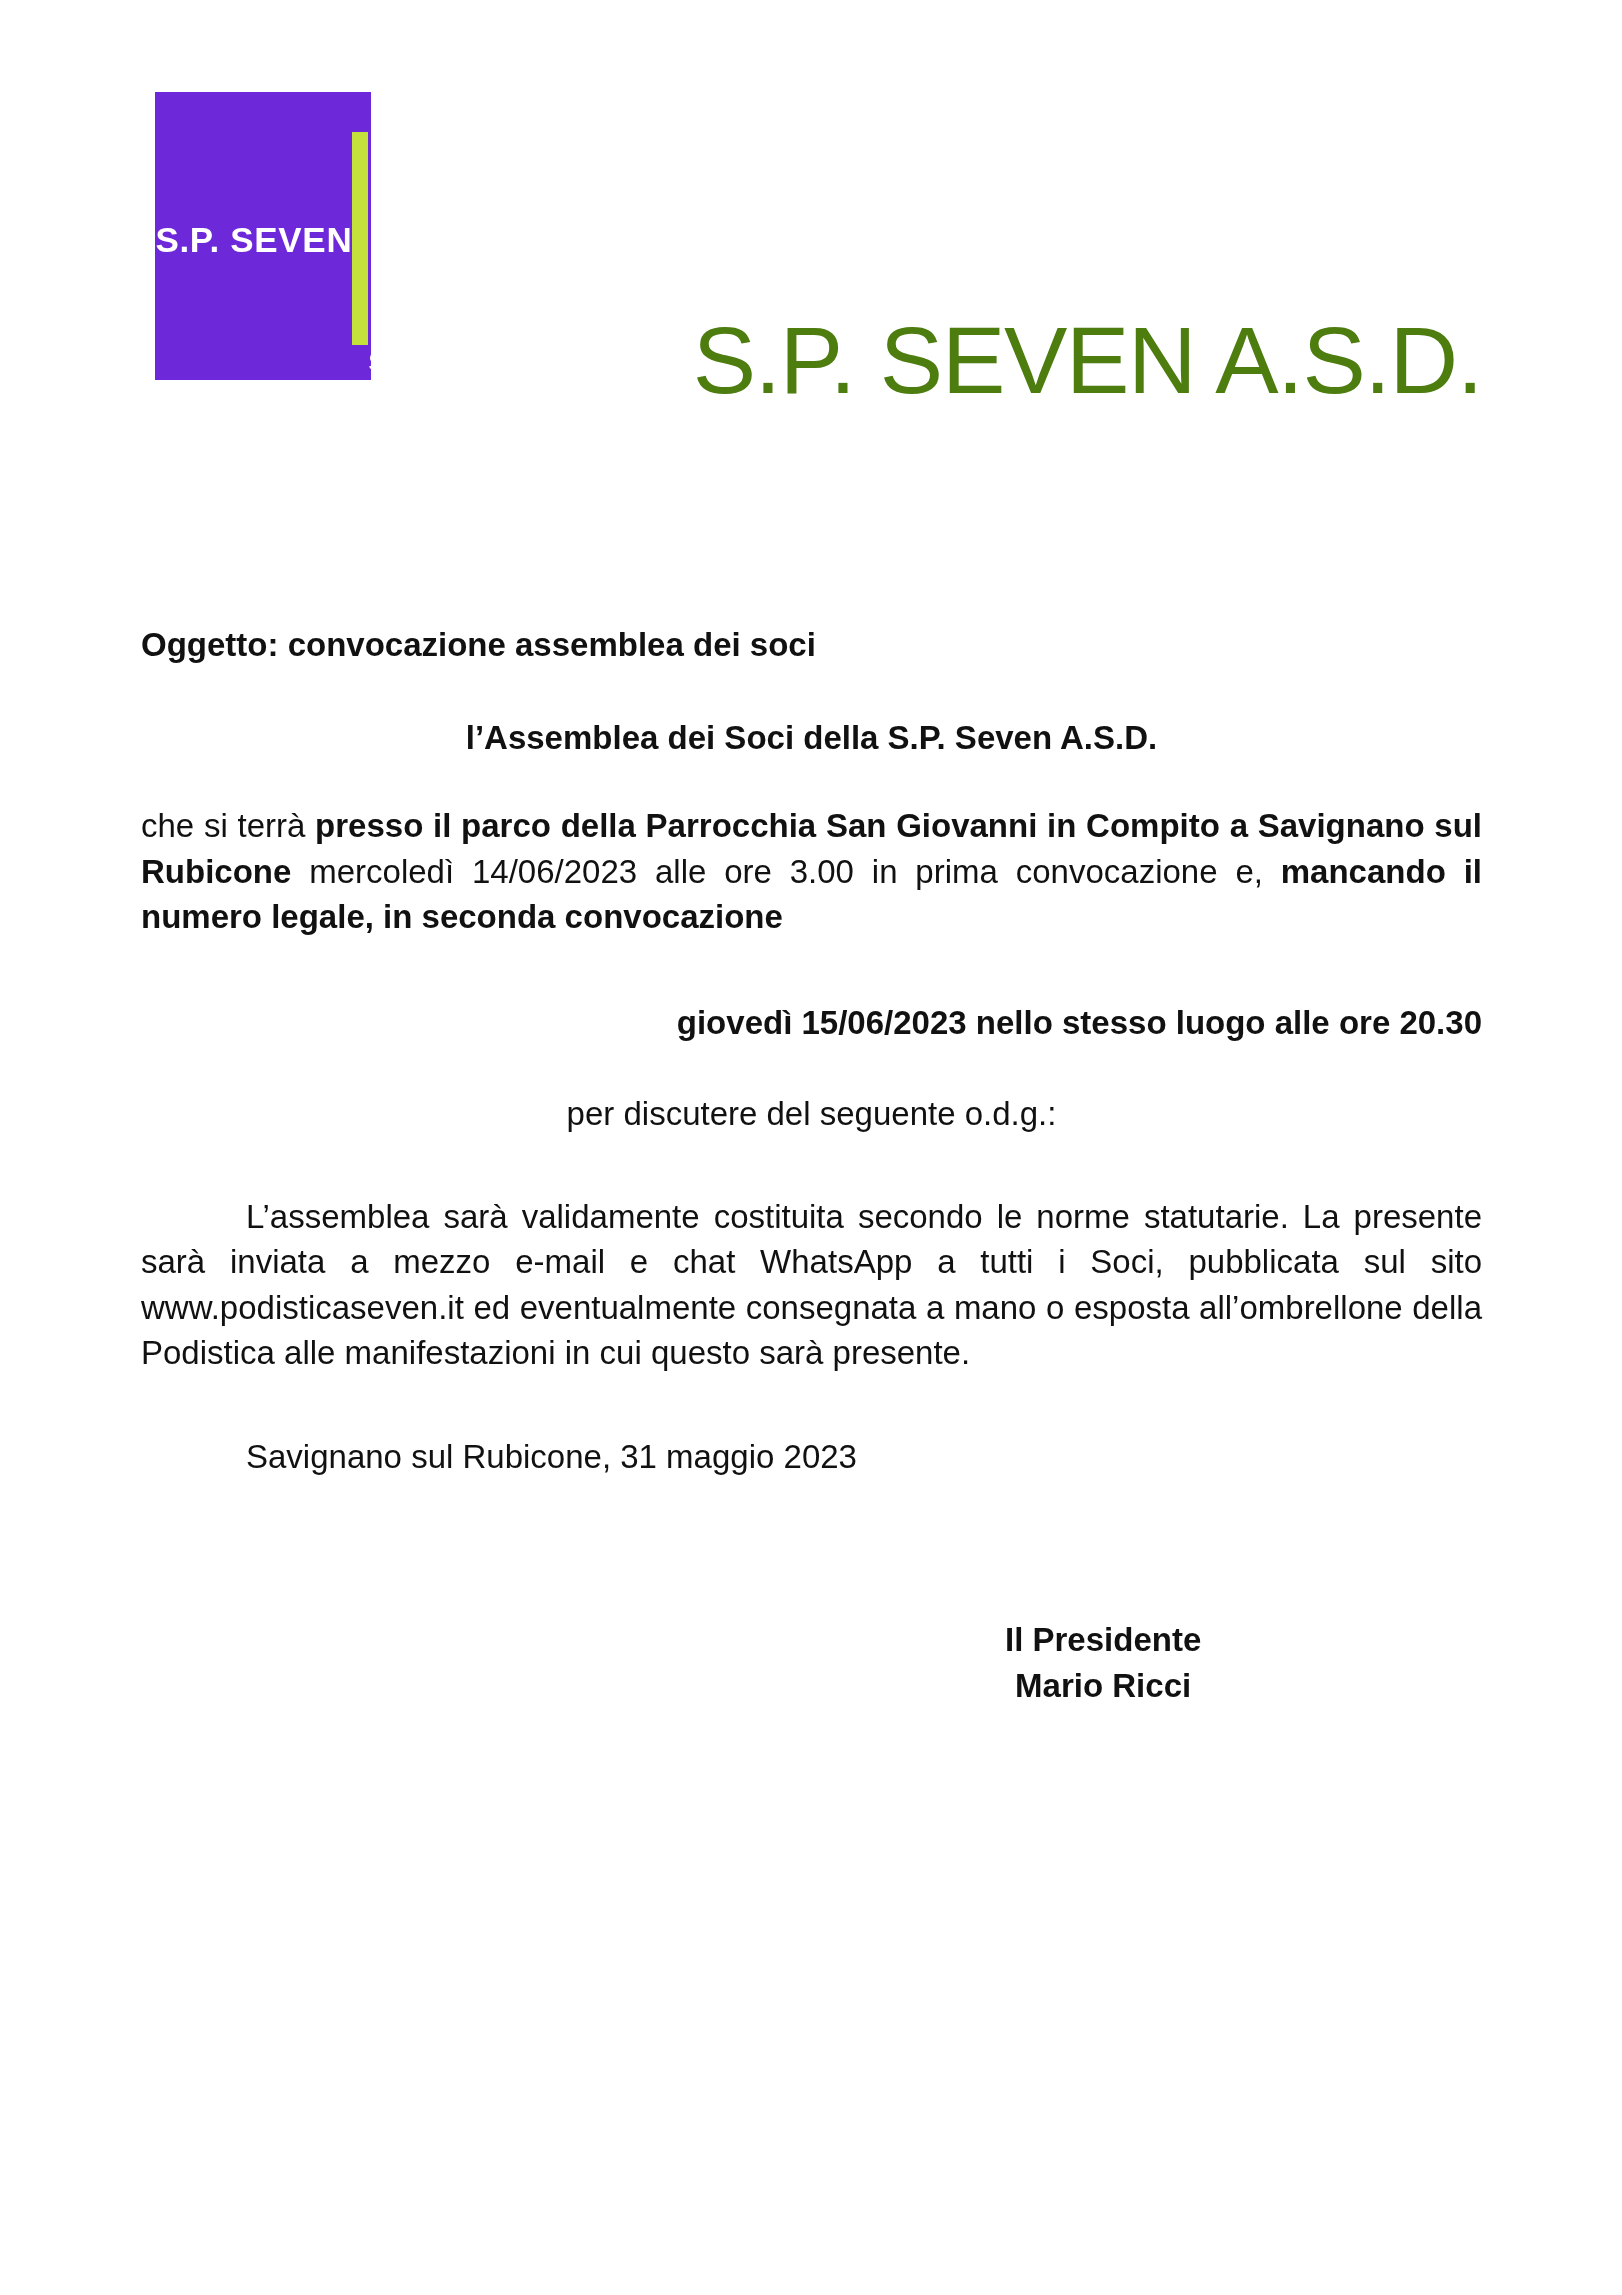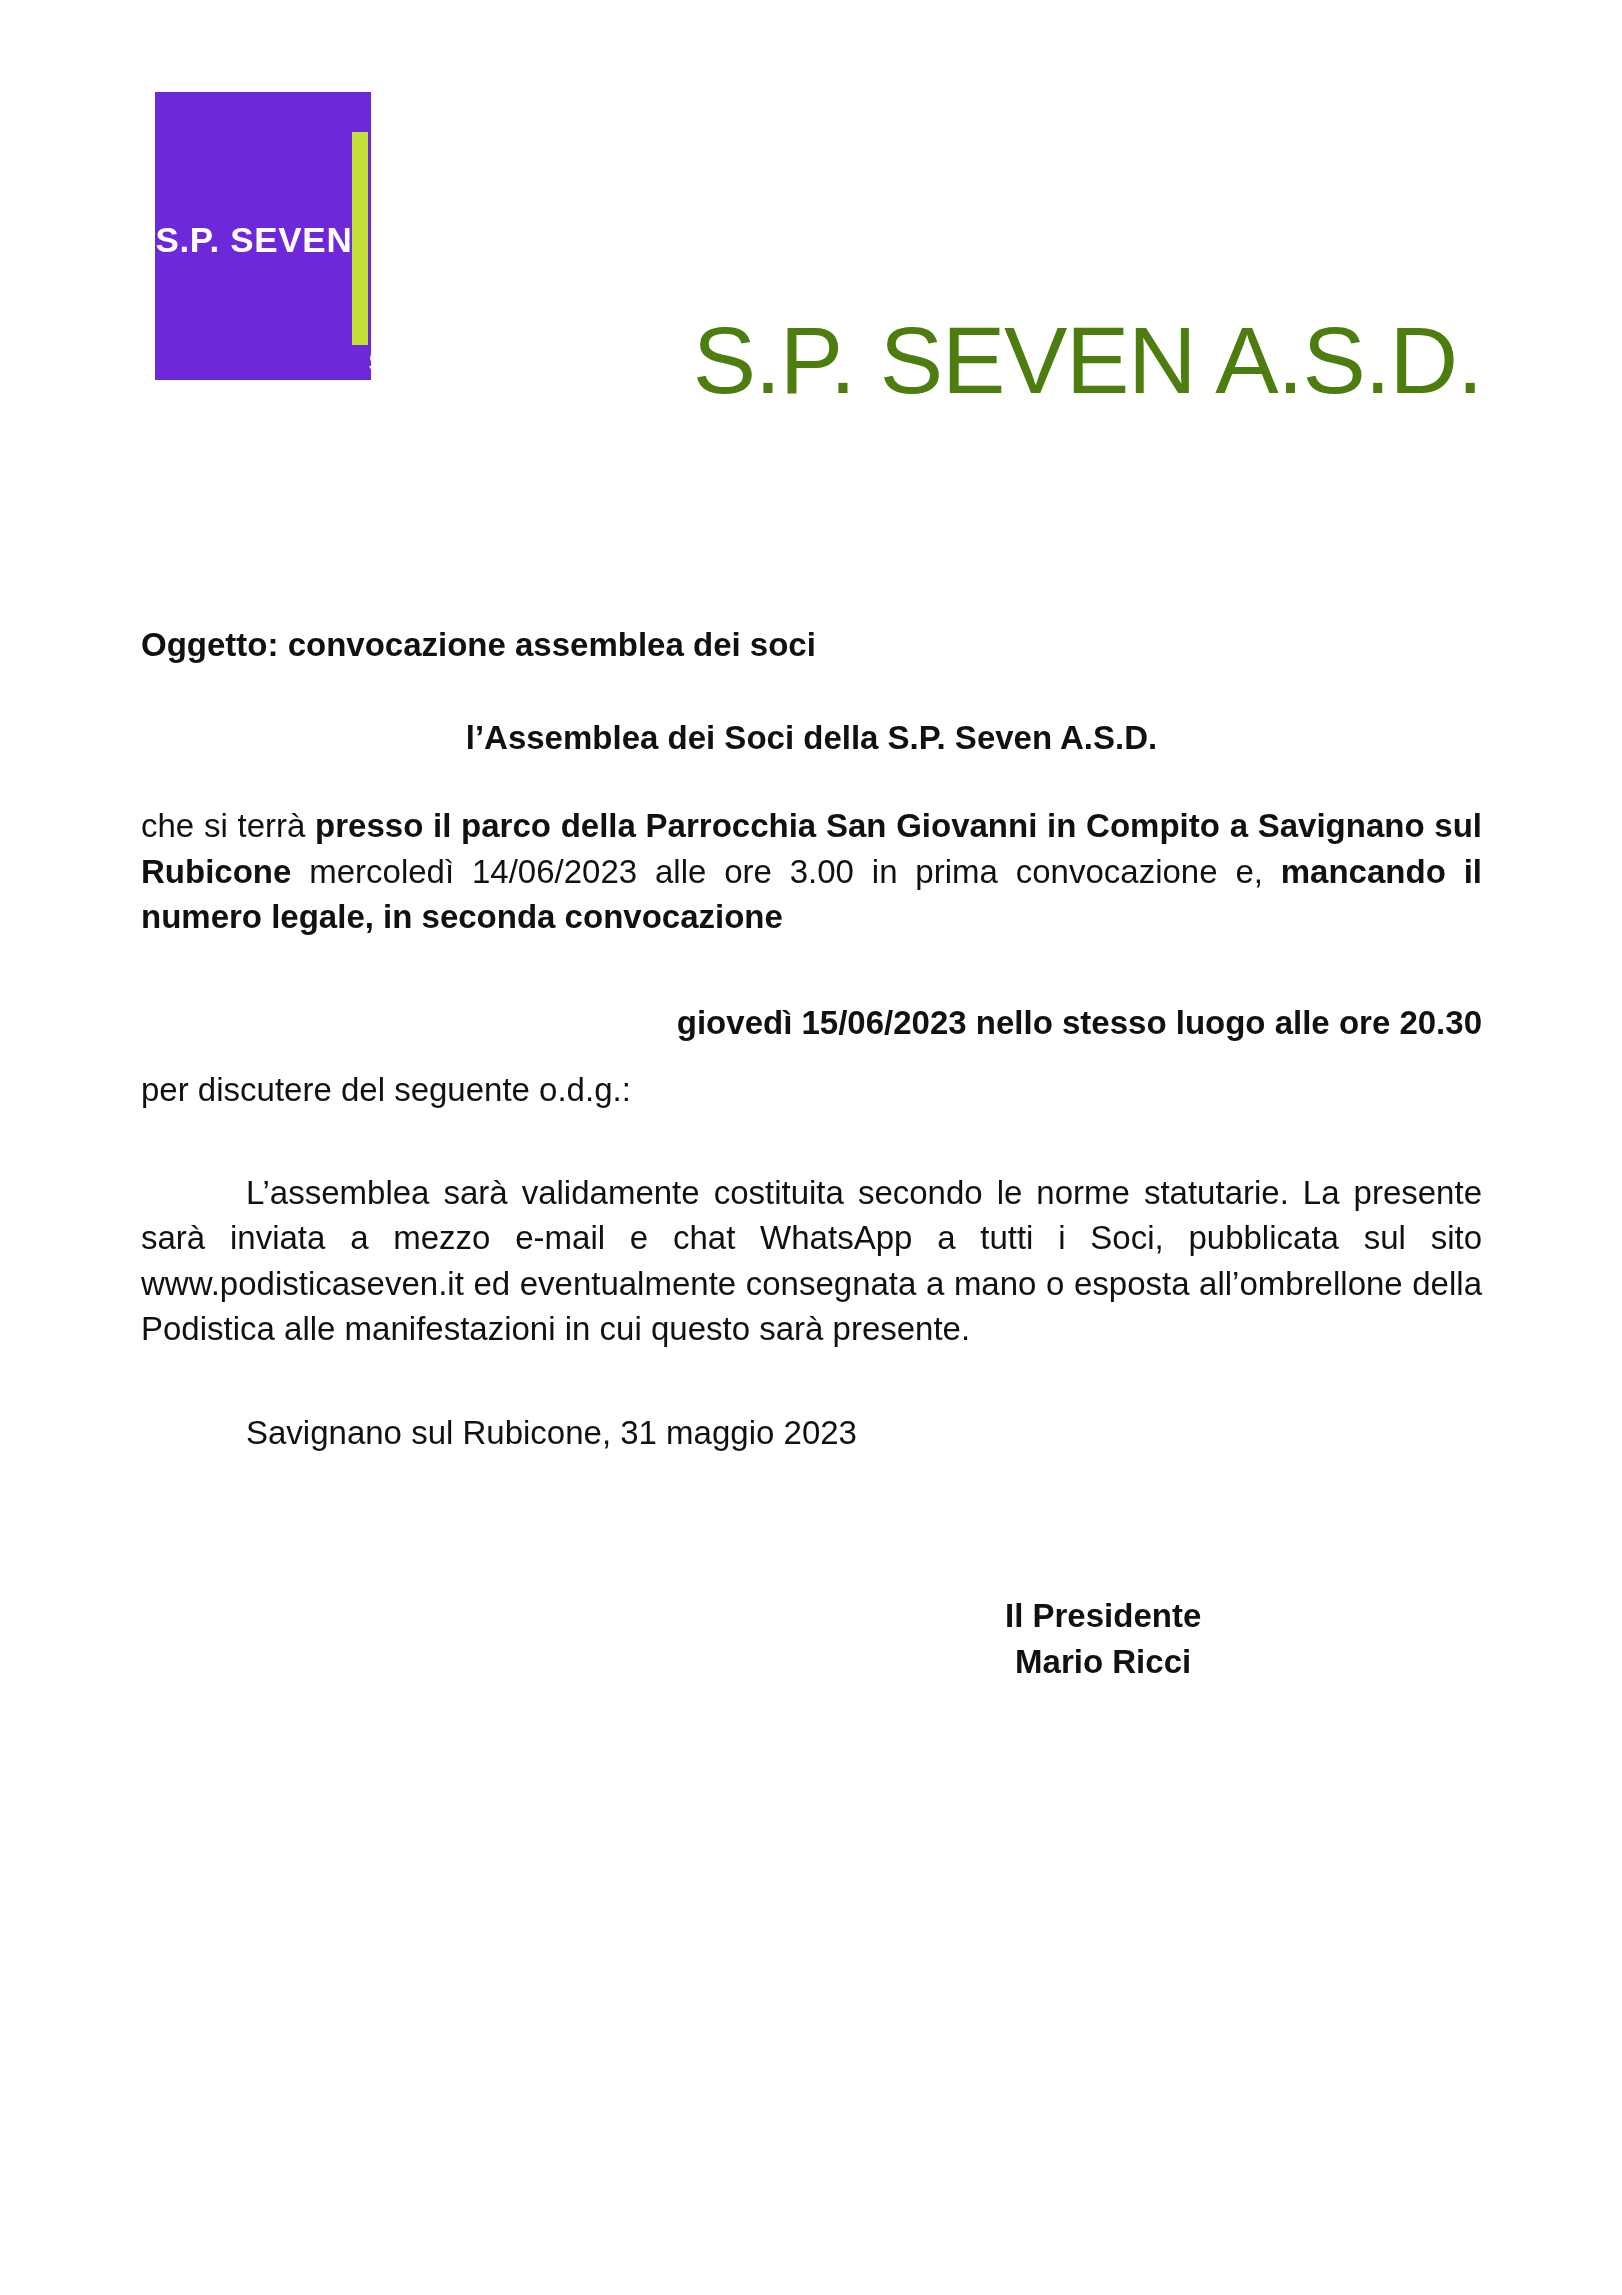--- a/index.html
+++ b/index.html
@@ -105,21 +105,22 @@
   .para1 {
     margin-top: 43px;
     text-align: justify;
   }
   .second-call {
     margin-top: 60px;
     font-weight: bold;
     text-align: right;
   }
   .agenda-intro {
-    margin-top: 22px;
+    margin-top: 46px;
+    text-align: center;
   }
   .agenda {
     list-style: none;
     margin: 45px 0 0 67px;
     padding: 0;
   }
   .agenda li {
     position: relative;
     padding-left: 31px;
     margin-bottom: 5.9px;

